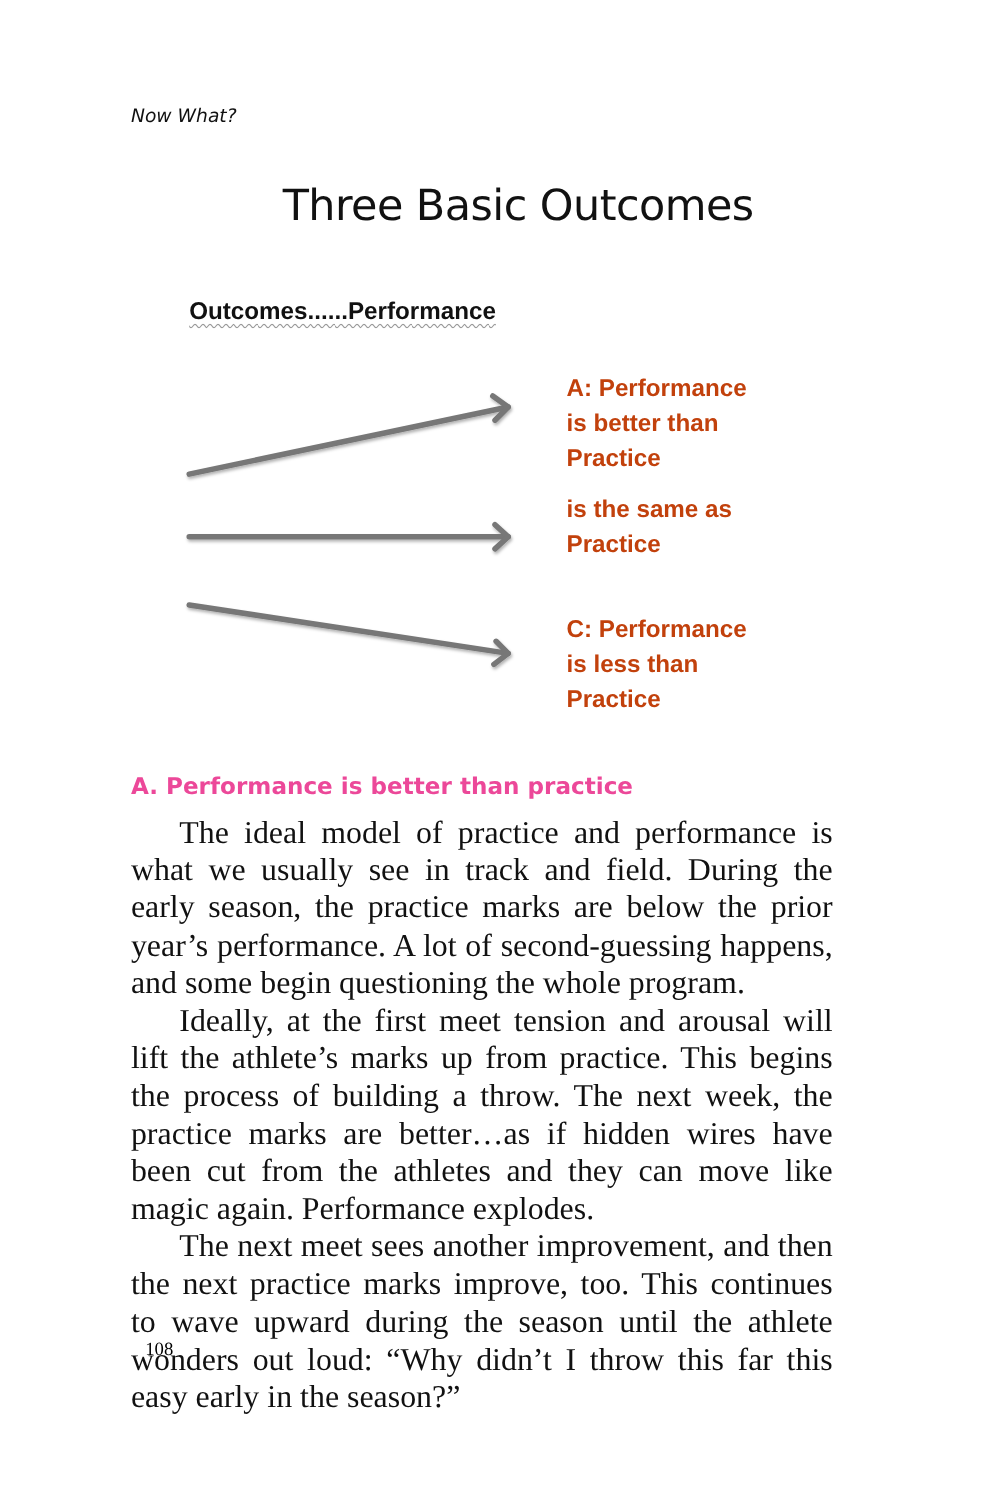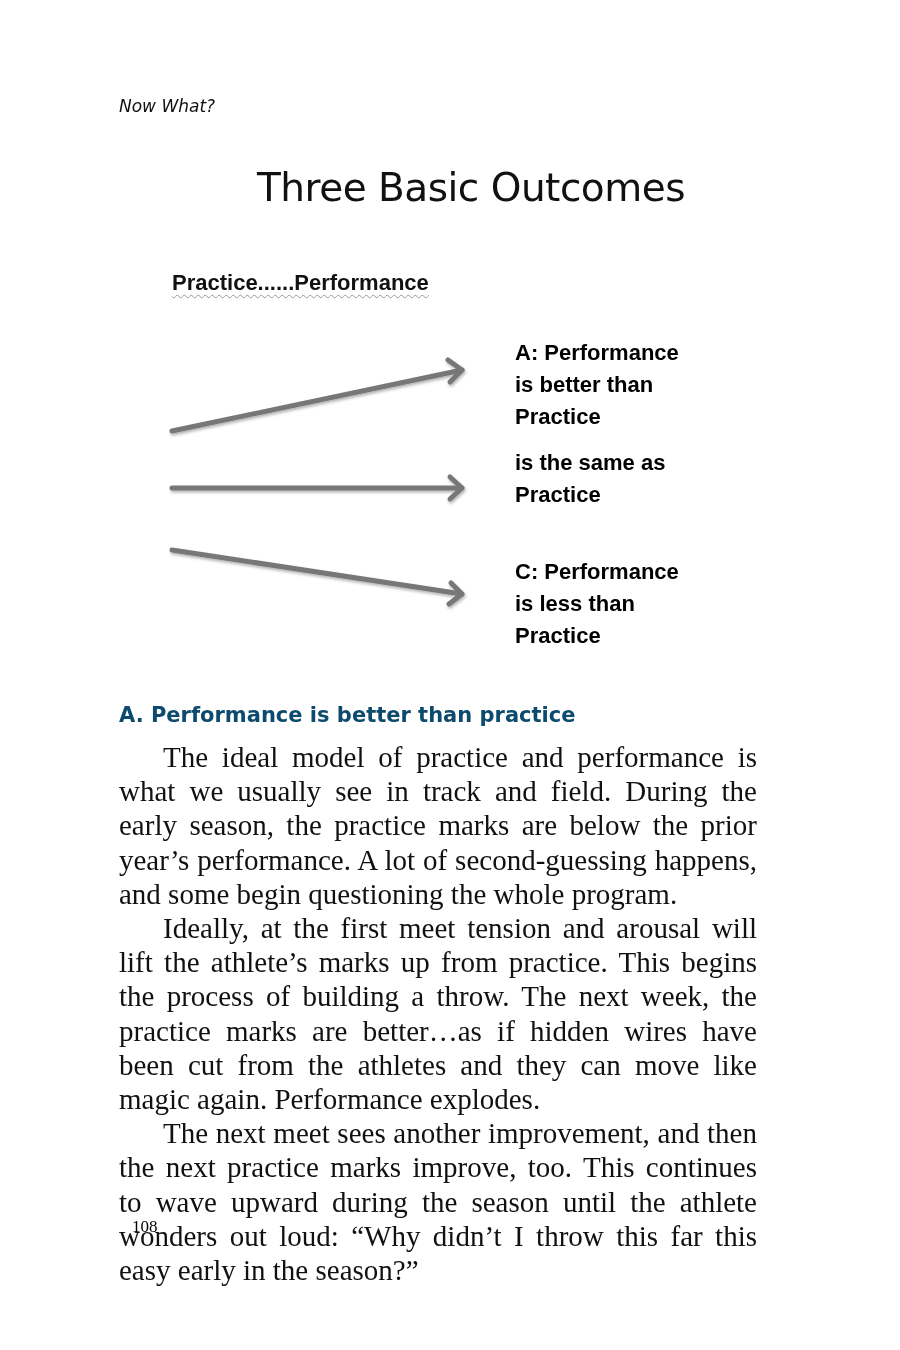--- a/index.html
+++ b/index.html
@@ -1,34 +1,34 @@
 <!DOCTYPE html>
 <html><head>
 <meta charset="utf-8">
 <style>
   html, body { margin: 0; padding: 0; background: #ffffff; }
   body { width: 900px; height: 1350px; position: relative; overflow: hidden; color: #111; }
   .running-head { position: absolute; left: 119px; top: 96px; font-family: "DejaVu Sans", sans-serif; font-style: italic; font-size: 17px; color: #111; }
   .fig-title { position: absolute; left: 0; width: 900px; top: 165px; text-align: center; font-family: "DejaVu Sans", sans-serif; font-size: 39px; color: #111; letter-spacing: -0.5px; padding-left: 10px; box-sizing: border-box; margin-left: 16px; }
   .fig-subtitle { position: absolute; left: 172px; top: 270px; font-family: "Liberation Sans", sans-serif; font-weight: bold; font-size: 22px; color: #111; text-decoration: underline; text-decoration-style: wavy; text-decoration-color: #999; text-decoration-thickness: 1px; text-underline-offset: 4px; }
   .arrows { position: absolute; left: 160px; top: 340px; }
-  .outcome { position: absolute; left: 515px; font-family: "Liberation Sans", sans-serif; font-weight: bold; font-size: 22px; line-height: 32px; color: #000000; width: 220px; }
-  .section-head { position: absolute; left: 119px; top: 703px; font-family: "DejaVu Sans", sans-serif; font-weight: bold; font-size: 21px; color: #0c4a6e; }
+  .outcome { position: absolute; left: 515px; font-family: "Liberation Sans", sans-serif; font-weight: bold; font-size: 22px; line-height: 32px; color: #c2410c; width: 220px; }
+  .section-head { position: absolute; left: 119px; top: 703px; font-family: "DejaVu Sans", sans-serif; font-weight: bold; font-size: 21px; color: #ec4899; }
   .body-text { position: absolute; left: 119px; top: 740px; width: 638px; font-family: "Liberation Serif", serif; font-size: 29px; line-height: 34.2px; color: #111; text-align: justify; hyphens: manual; }
   .body-text p { margin: 0; text-indent: 44px; }
   .page-number { position: absolute; left: 132px; top: 1217px; font-family: Liberation Serif, serif; font-size: 17px; color: #000000; }
 </style>
 </head>
 <body>
 
 <div class="running-head">Now What?</div>
 
 <div class="fig-title">Three Basic Outcomes</div>
 
-<div class="fig-subtitle">Practice......Performance</div>
+<div class="fig-subtitle">Outcomes......Performance</div>
 
 <svg class="arrows" width="320" height="280" viewBox="0 0 320 280">
   <defs>
     <filter id="shadow" x="-10%" y="-50%" width="120%" height="200%">
       <feDropShadow dx="1" dy="2" stdDeviation="1.5" flood-color="#000" flood-opacity="0.3"></feDropShadow>
     </filter>
   </defs>
   <g stroke="#777" stroke-width="5" fill="none" stroke-linecap="round" stroke-linejoin="round" filter="url(#shadow)">
     <line x1="12" y1="91" x2="302" y2="30"></line>
     <polyline points="288,20 302,30 290,42"></polyline>

